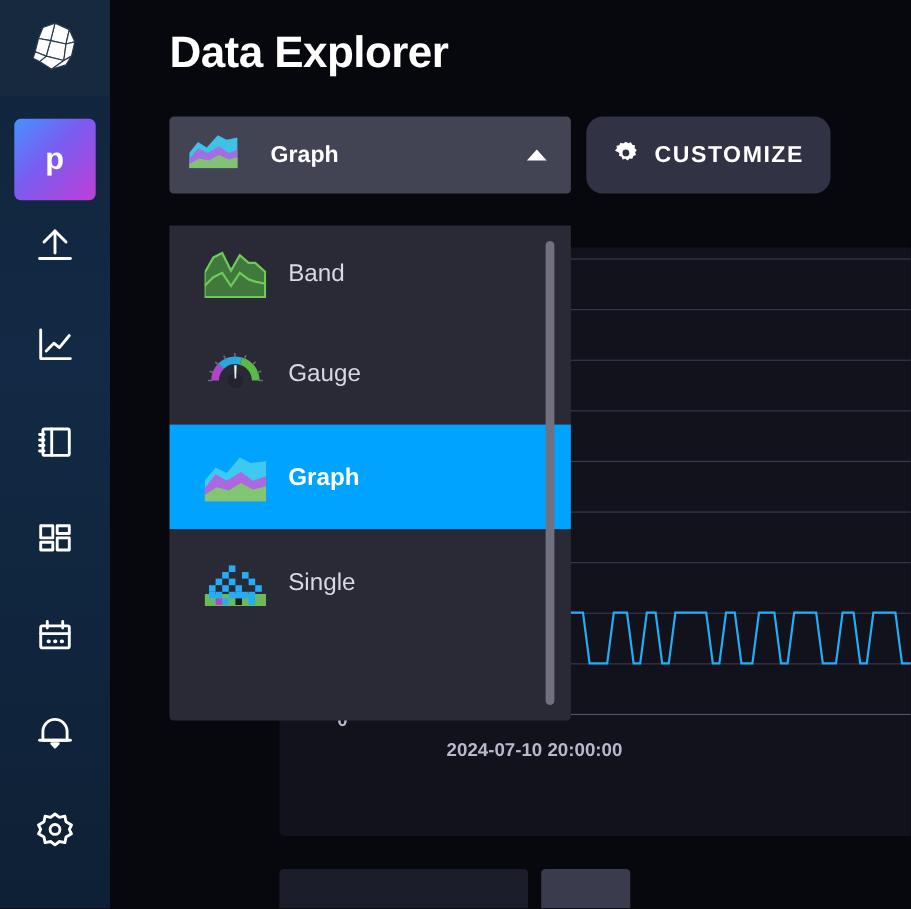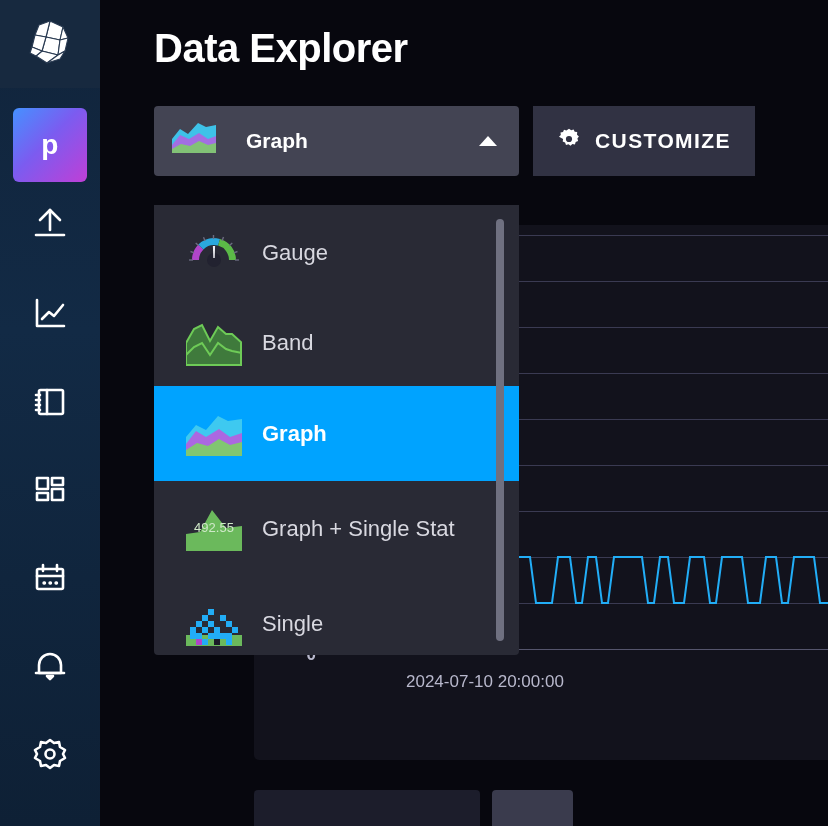--- a/index.html
+++ b/index.html
@@ -78,21 +78,21 @@
     position: absolute; right: 22px; top: 50%;
     transform: translateY(-50%);
     width: 0; height: 0;
     border-left: 9px solid transparent;
     border-right: 9px solid transparent;
     border-bottom: 10px solid #ffffff;
   }
   .customize-btn {
     height: 70px;
     background: #313243;
-    border-radius: 0;
+    border-radius: 15px;
     display: flex; align-items: center;
     padding: 0 24px;
     cursor: pointer;
   }
   .customize-btn .cz-label {
     color: #ffffff; font-size: 21px; font-weight: 700;
     letter-spacing: 1.4px;
     margin-left: 14px;
   }
 
@@ -124,21 +124,21 @@
   }
   .ylabel {
     position: absolute;
     right: 8px;
     color: #b8b8cc; font-size: 17px; font-weight: 700;
     transform: translateY(-50%);
   }
   .yaxis { position: absolute; left: 0; top: 10px; bottom: 110px; width: 70px; }
   .xlabel {
     position: absolute;
-    color: #b8b8cc; font-size: 17px; font-weight: 400;
+    color: #b8b8cc; font-size: 17px; font-weight: 700;
     white-space: nowrap;
   }
   .xlabel.left { left: 152px; bottom: 68px; }
 
   
   .dropdown-menu {
     position: absolute;
     left: 154px; top: 205px;
     width: 365px; height: 450px;
     background: #292a35;
@@ -344,20 +344,34 @@
     </div>
 
     <div class="bottom-panels">
       <div class="bp-wide"></div>
       <div class="bp-narrow"></div>
     </div>
 
   </section>
 
   <div class="dropdown-menu">
+
+    <div class="dd-item" style="height:86px">
+      <span class="dd-thumb">
+        <svg width="56" height="45" viewBox="0 0 56 45">
+          <polygon points="0,22 8,8 16,4 24,20 32,6 40,13 46,13 56,22 56,45 0,45" fill="#3f7a3c"></polygon>
+          <polyline points="0,22 8,8 16,4 24,20 32,6 40,13 46,13 56,22" fill="none" stroke="#6ecb57" stroke-width="2"></polyline>
+          <polyline points="0,34 8,26 16,22 24,34 32,22 40,28 46,30 56,32" fill="none" stroke="#6ecb57" stroke-width="2"></polyline>
+          <polyline points="0,45 0,22" fill="none" stroke="#6ecb57" stroke-width="2"></polyline>
+          <polyline points="0,44 56,44" fill="none" stroke="#6ecb57" stroke-width="2"></polyline>
+          <polyline points="55,45 55,22" fill="none" stroke="#6ecb57" stroke-width="2"></polyline>
+        </svg>
+      </span>
+      <span class="dd-label">Band</span>
+    </div>
 
     <div class="dd-item">
       <span class="dd-thumb">
         <svg width="56" height="48" viewBox="0 0 56 48">
           <g transform="translate(28,30)">
             <path d="M -22,0 A 22 22 0 0 1 -15.6,-15.6 L -10.6,-10.6 A 15 15 0 0 0 -15,0 Z" fill="#b045c9"></path>
             <path d="M -15.6,-15.6 A 22 22 0 0 1 6,-21.1 L 4.1,-14.4 A 15 15 0 0 0 -10.6,-10.6 Z" fill="#2aa8dd"></path>
             <path d="M 6,-21.1 A 22 22 0 0 1 22,0 L 15,0 A 15 15 0 0 0 4.1,-14.4 Z" fill="#5bb947"></path>
             <g stroke="#6b6b80" stroke-width="1.4">
               <line x1="-25" y1="0" x2="-21" y2="0"></line>
@@ -371,54 +385,31 @@
               <line x1="25" y1="0" x2="21" y2="0"></line>
             </g>
             <circle cx="0" cy="0" r="7" fill="#222230"></circle>
             <path d="M -1.1,-14 L 1.1,-14 L 0.7,-2 L -0.7,-2 Z" fill="#f0f0f5"></path>
           </g>
         </svg>
       </span>
       <span class="dd-label">Gauge</span>
     </div>
 
-    <div class="dd-item" style="height:86px">
-      <span class="dd-thumb">
-        <svg width="56" height="45" viewBox="0 0 56 45">
-          <polygon points="0,22 8,8 16,4 24,20 32,6 40,13 46,13 56,22 56,45 0,45" fill="#3f7a3c"></polygon>
-          <polyline points="0,22 8,8 16,4 24,20 32,6 40,13 46,13 56,22" fill="none" stroke="#6ecb57" stroke-width="2"></polyline>
-          <polyline points="0,34 8,26 16,22 24,34 32,22 40,28 46,30 56,32" fill="none" stroke="#6ecb57" stroke-width="2"></polyline>
-          <polyline points="0,45 0,22" fill="none" stroke="#6ecb57" stroke-width="2"></polyline>
-          <polyline points="0,44 56,44" fill="none" stroke="#6ecb57" stroke-width="2"></polyline>
-          <polyline points="55,45 55,22" fill="none" stroke="#6ecb57" stroke-width="2"></polyline>
-        </svg>
-      </span>
-      <span class="dd-label">Band</span>
-    </div>
-
     <div class="dd-item selected">
       <span class="dd-thumb">
         <svg width="56" height="45" viewBox="0 0 56 45">
           <polygon points="0,26 10,14 20,19 32,5 42,10 56,8 56,45 0,45" fill="#3ec9f0"></polygon>
           <polygon points="0,33 10,20 20,26 33,18 44,26 56,22 56,45 0,45" fill="#b45fe0" opacity="0.92"></polygon>
           <polygon points="0,39 11,32 22,35 33,28 44,34 56,31 56,45 0,45" fill="#7ecb6a" opacity="0.95"></polygon>
         </svg>
       </span>
       <span class="dd-label">Graph</span>
     </div>
 
-    <div class="dd-item">
-      <span class="dd-thumb">
-        <svg width="56" height="45" viewBox="0 0 56 45">
-          <polygon points="0,28 14,26 26,4 40,22 56,20 56,45 0,45" fill="#6bb95c"></polygon>
-          <text x="28" y="26" font-family="Liberation Sans, sans-serif" font-size="13" fill="#cfe8c8" text-anchor="middle">492.55</text>
-        </svg>
-      </span>
-      <span class="dd-label">Graph + Single Stat</span>
-    </div>
 
     <div class="dd-item">
       <span class="dd-thumb">
         <svg width="56" height="45" viewBox="0 0 56 45">
           <rect x="0" y="34" width="56" height="11" fill="#6bb95c"></rect>
           <g fill="#22adf6">
             <rect x="4" y="26" width="6" height="6"></rect>
               <rect x="10" y="20" width="6" height="6"></rect>
             <rect x="16" y="14" width="6" height="6"></rect>
               <rect x="22" y="8" width="6" height="6"></rect>

